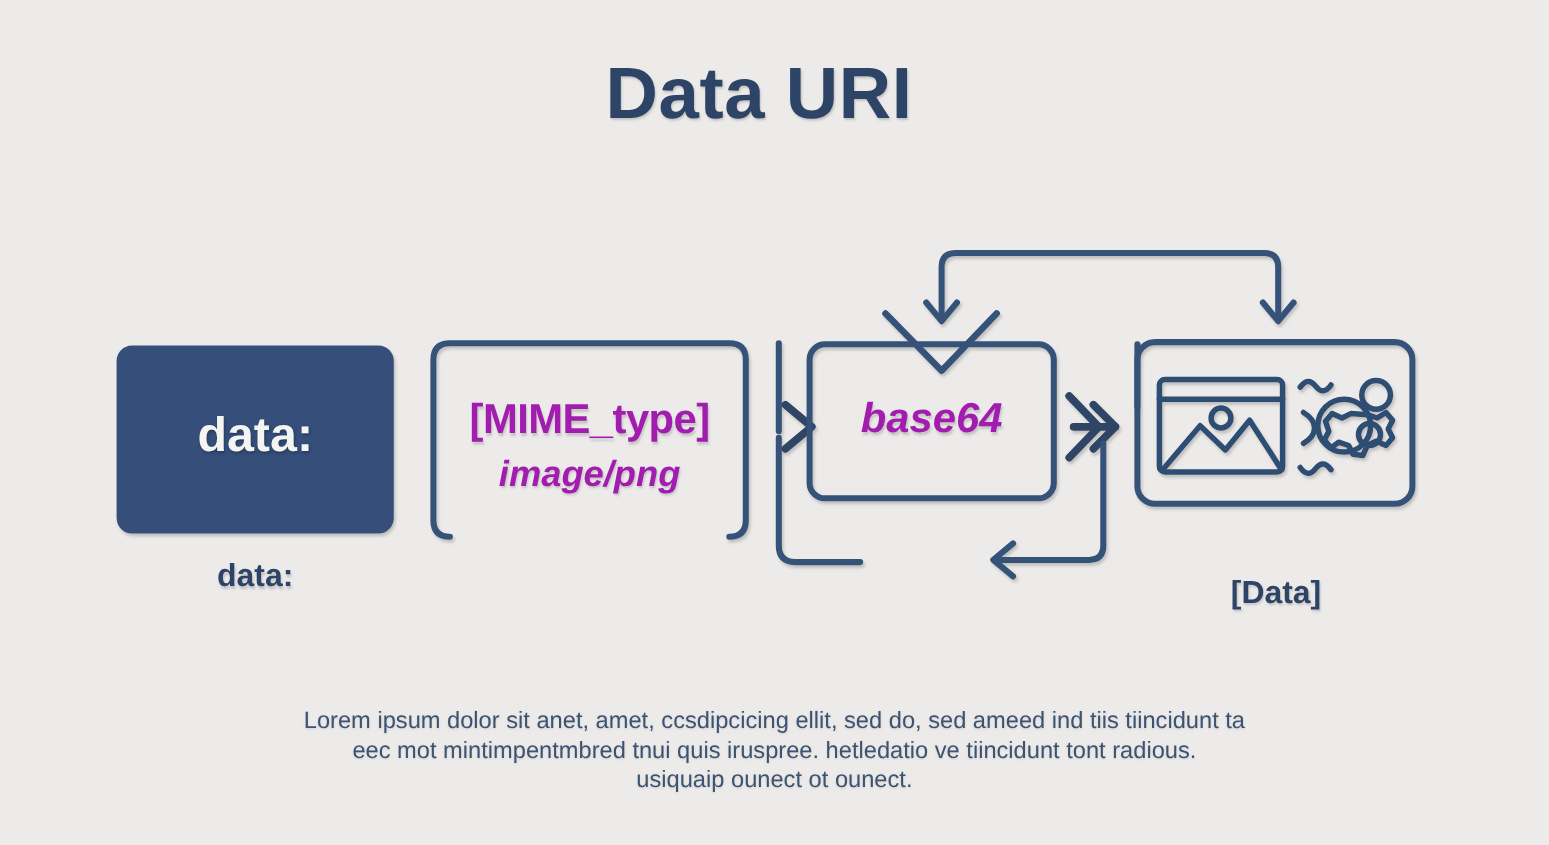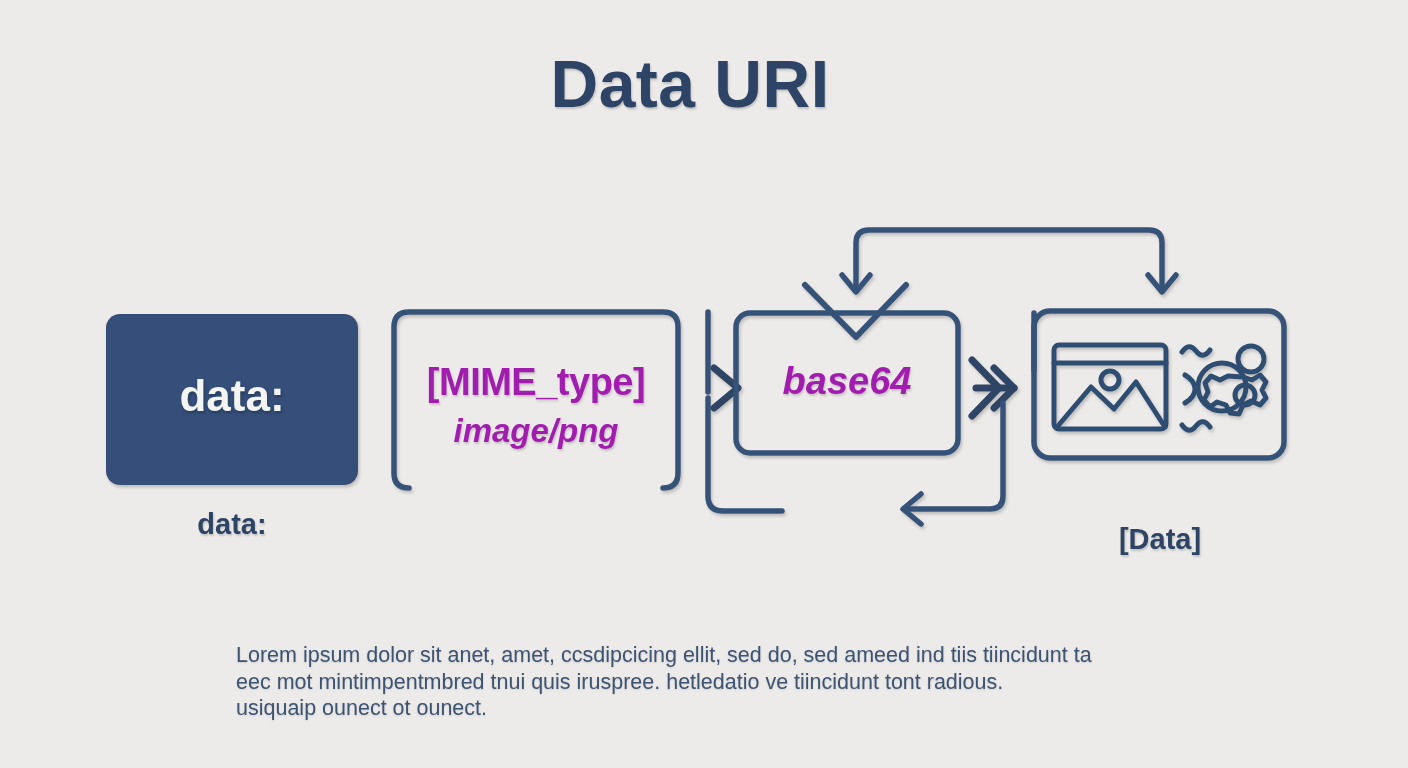--- a/index.html
+++ b/index.html
@@ -91,24 +91,24 @@
     text-shadow: 1px 2px 2px rgba(160,160,158,0.5);
     pointer-events: none;
   }
   .cap-data-colon { left: 106px; top: 508px; width: 252px; }
   .cap-data       { left: 736px; top: 505px; width: 206px; }
   .cap-data-br    { left: 1034px; top: 508px; width: 252px; margin-top: 15px; }
 
   
   .footer {
     position: absolute;
-    left: 236px;
+    left: 224px;
     top: 642px;
     width: 960px;
-    text-align: left;
+    text-align: center;
     font-size: 21.5px;
     line-height: 26.5px;
     color: #3d5372;
     text-shadow: 0 1px 2px rgba(175,175,173,0.45);
     pointer-events: none;
   }
   .footer span { display: block; }
 </style>
 </head>
 <body>

